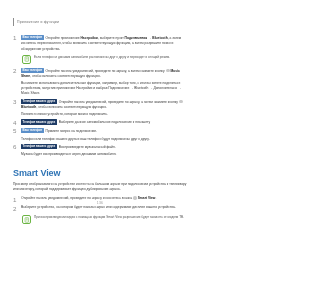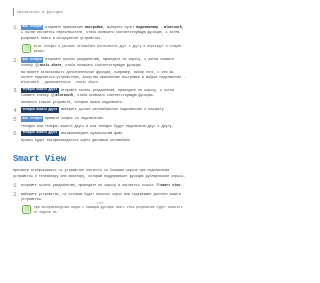--- a/index.html
+++ b/index.html
@@ -8,22 +8,21 @@
     background:#ffffff;
     font-family:"Liberation Sans", sans-serif;
     color:#2b2b2b;
     overflow:hidden;
     position:relative;
   }
   .page{
     position:absolute;
     left:0;top:0;width:200px;height:212px;
     box-sizing:border-box;
-    padding:7px 13px 0 13px;
-    font-family:Liberation Mono, monospace;
+    padding:17px 13px 0 13px;
   }
   
   .header{
     display:flex;align-items:center;
     gap:3px;
     margin:0 0 9px 0;
     height:9px;
   }
   .header-rule{
     width:1px;height:8px;background:#8d8d8d;flex:0 0 auto;

